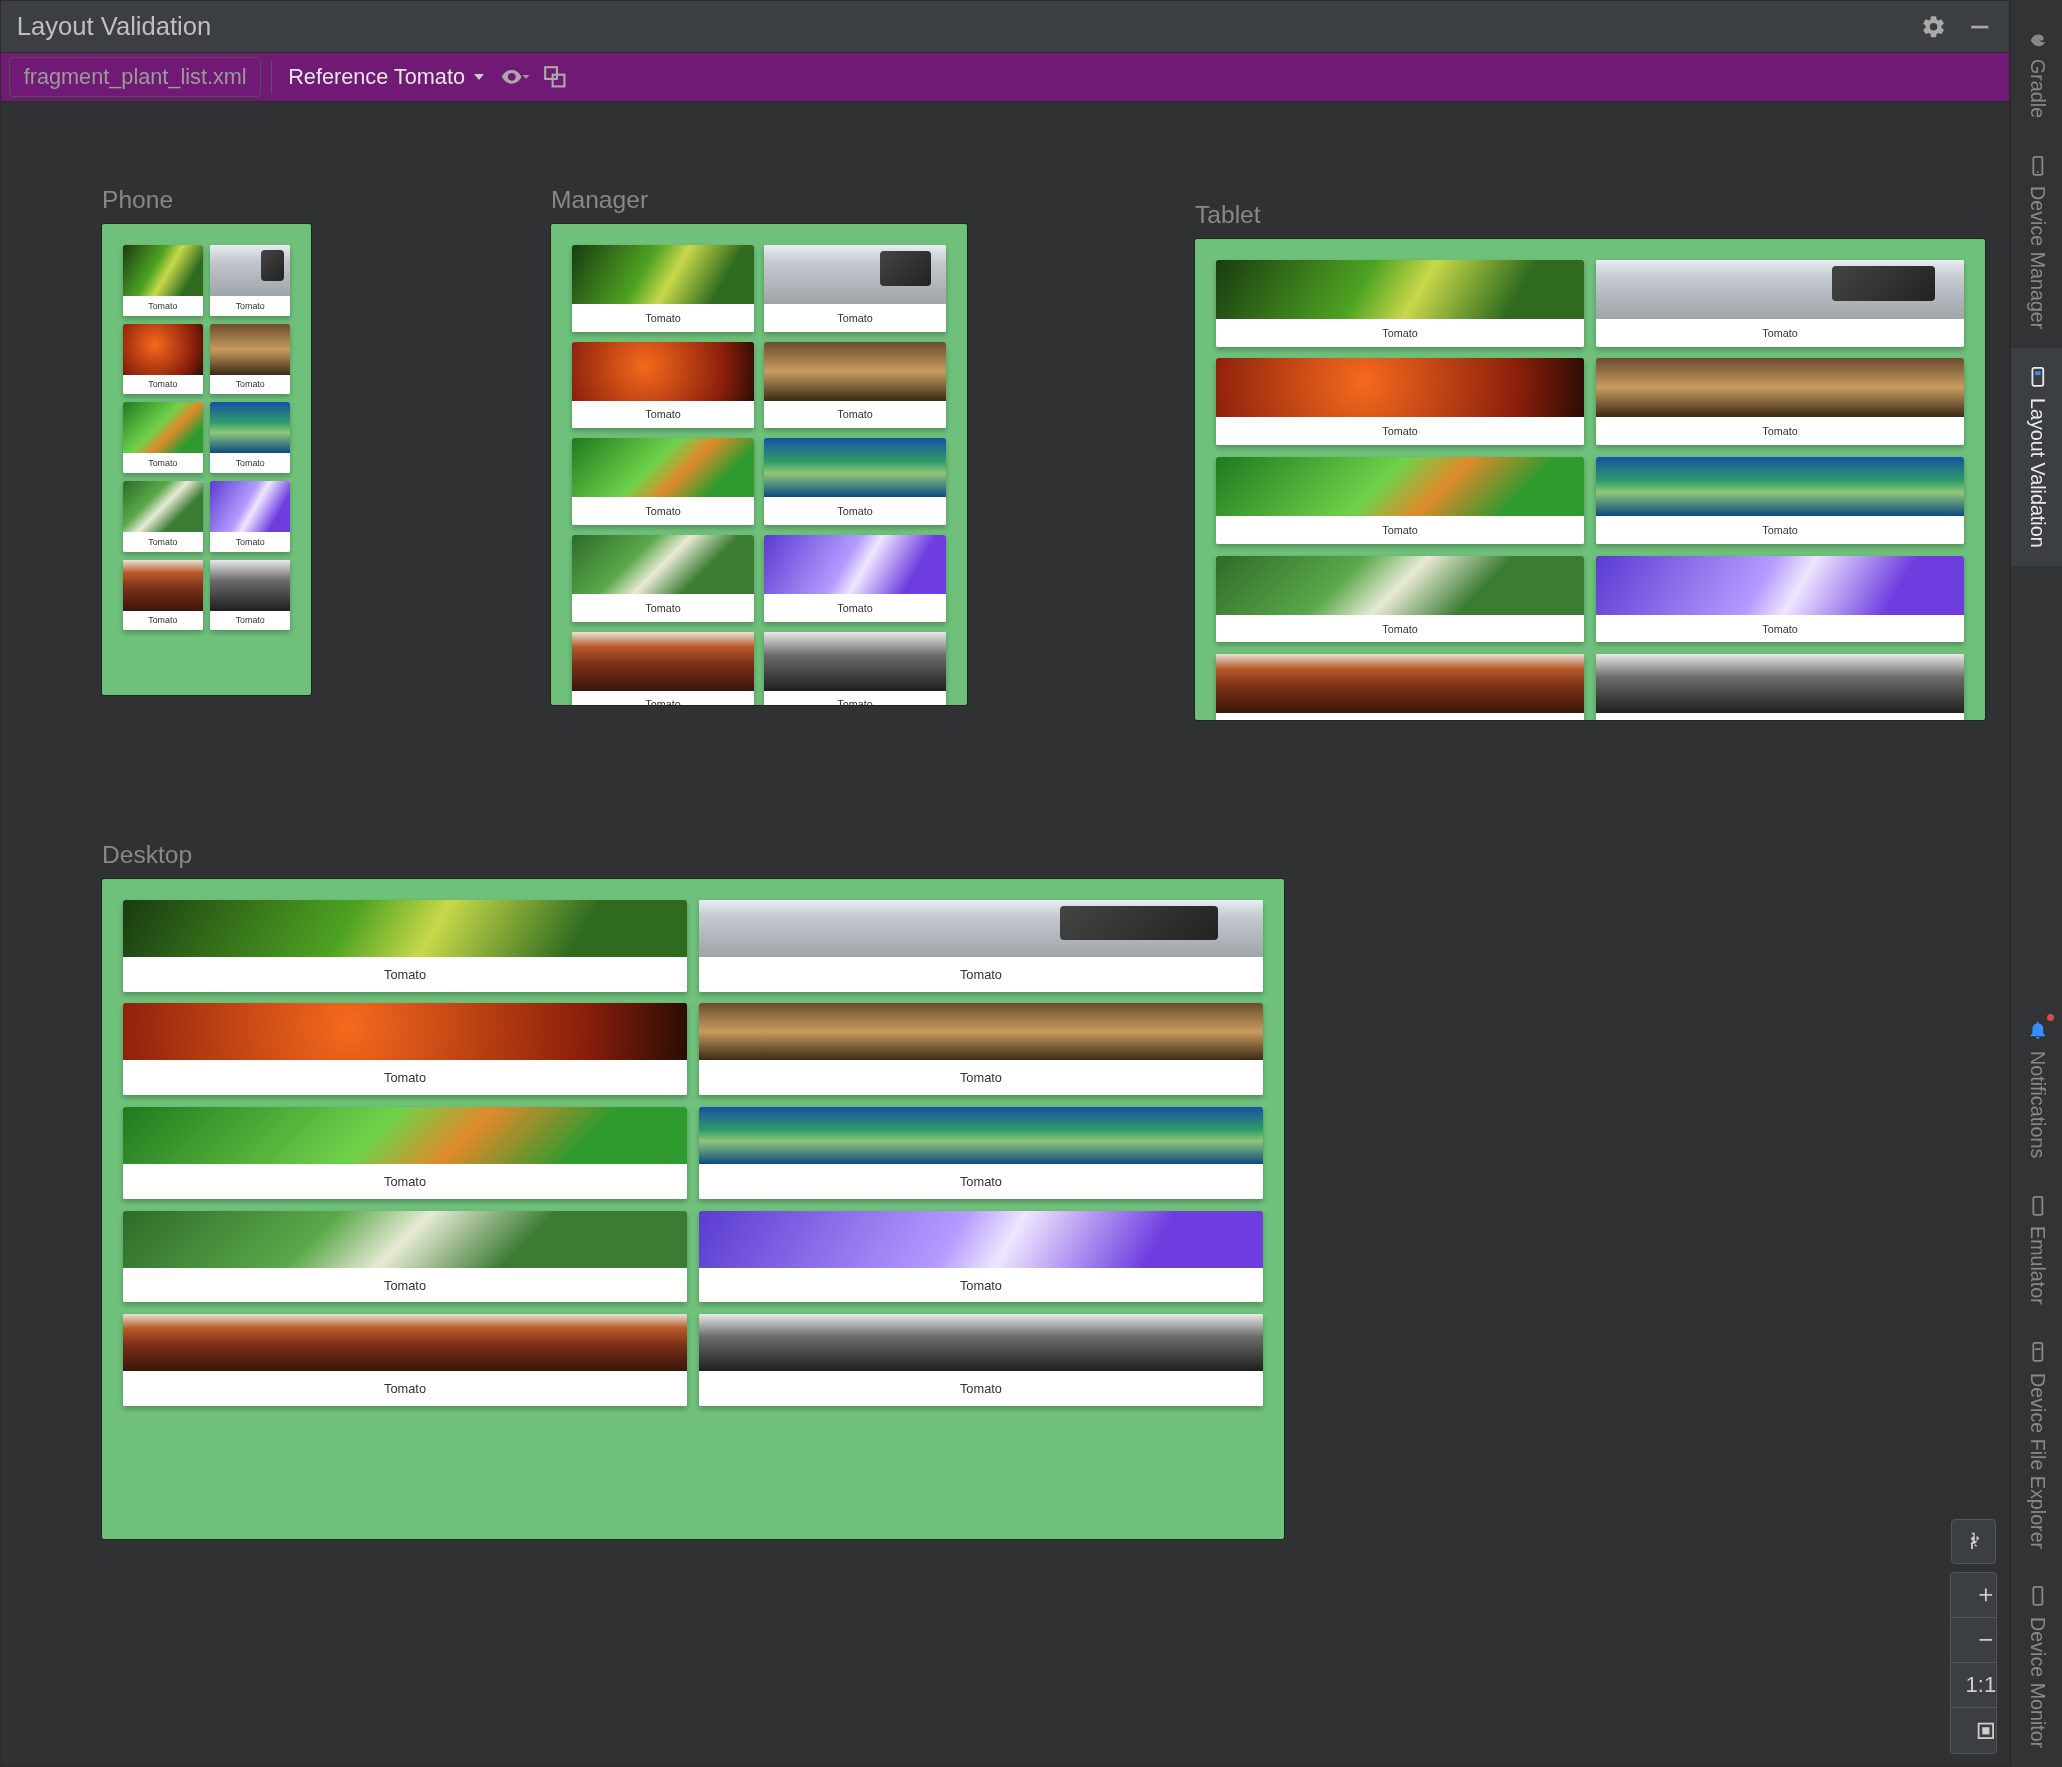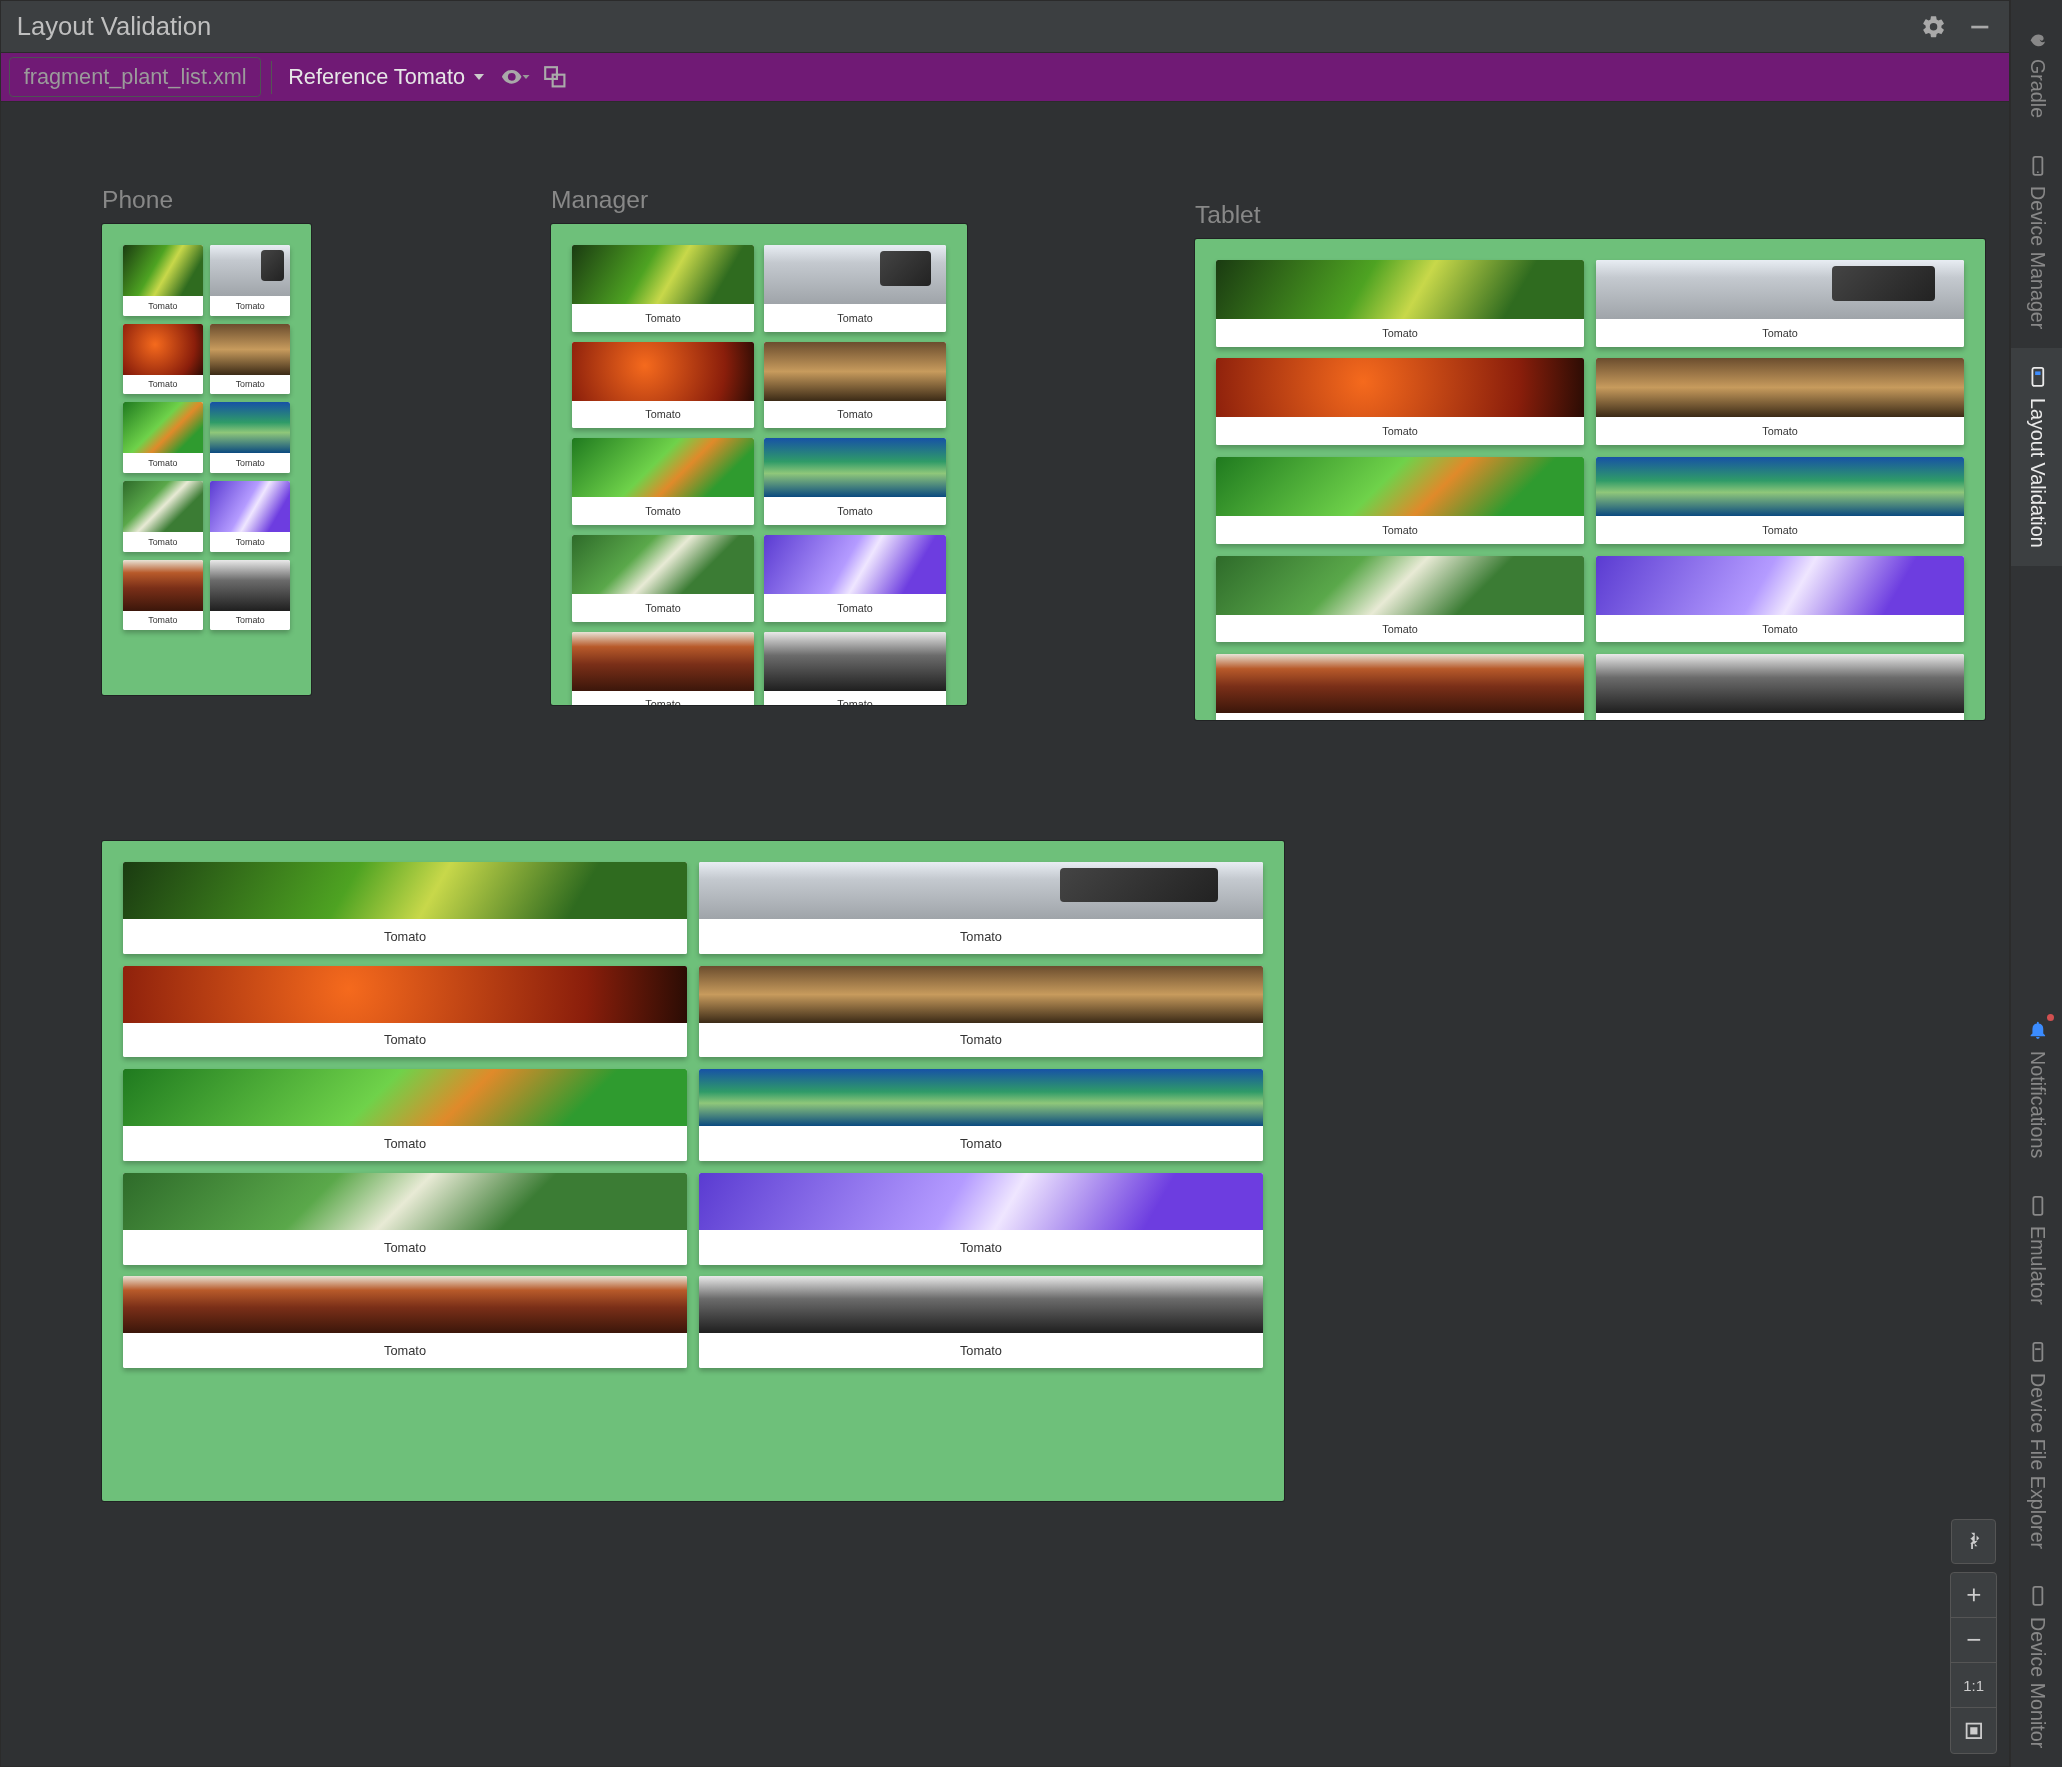--- a/index.html
+++ b/index.html
@@ -146,22 +146,22 @@
     cursor: pointer;
     font-size: 21.7px;
   }
   .zp-stack {
     display: flex; flex-direction: column;
     border: 1px solid #555; border-radius: 3.9px;
     overflow: hidden; background: #3c3f41;
   }
   .zp-stack .zp-cell {
     width: 45px; height: 45px;
-    display:flex; align-items:center; justify-content:center;
-    color: #ccc; font-size: 15px; cursor: pointer;
+    display:flex; align-items:center; justify-content:flex-end;
+    color: #ccc; font-size: 22px; cursor: pointer;
     border-bottom: 1px solid #555;
   }
   .zp-stack .zp-cell:last-child { border-bottom: none; }
   .zp-cell svg, .zp-btn svg { width: 21.7px; height: 21.7px; fill:#ccc; }
 
 </style>
 </head>
 <body>
 
 <div class="root">
@@ -344,20 +344,21 @@
               </div>
               <div class="card">
                 <div class="card-img swatch sw9"></div>
                 <div class="card-label">Tomato</div>
               </div>
             </div>
         </div>
       </div>
 
       <div class="device-group g-desktop">
+        <div class="device-label">Desktop</div>
         <div class="device-frame">
           <div class="cards-grid" id="grid-desktop">
               <div class="card">
                 <div class="card-img swatch sw0"></div>
                 <div class="card-label">Tomato</div>
               </div>
               <div class="card">
                 <div class="card-img swatch sw1"></div>
                 <div class="card-label">Tomato</div>
               </div>

